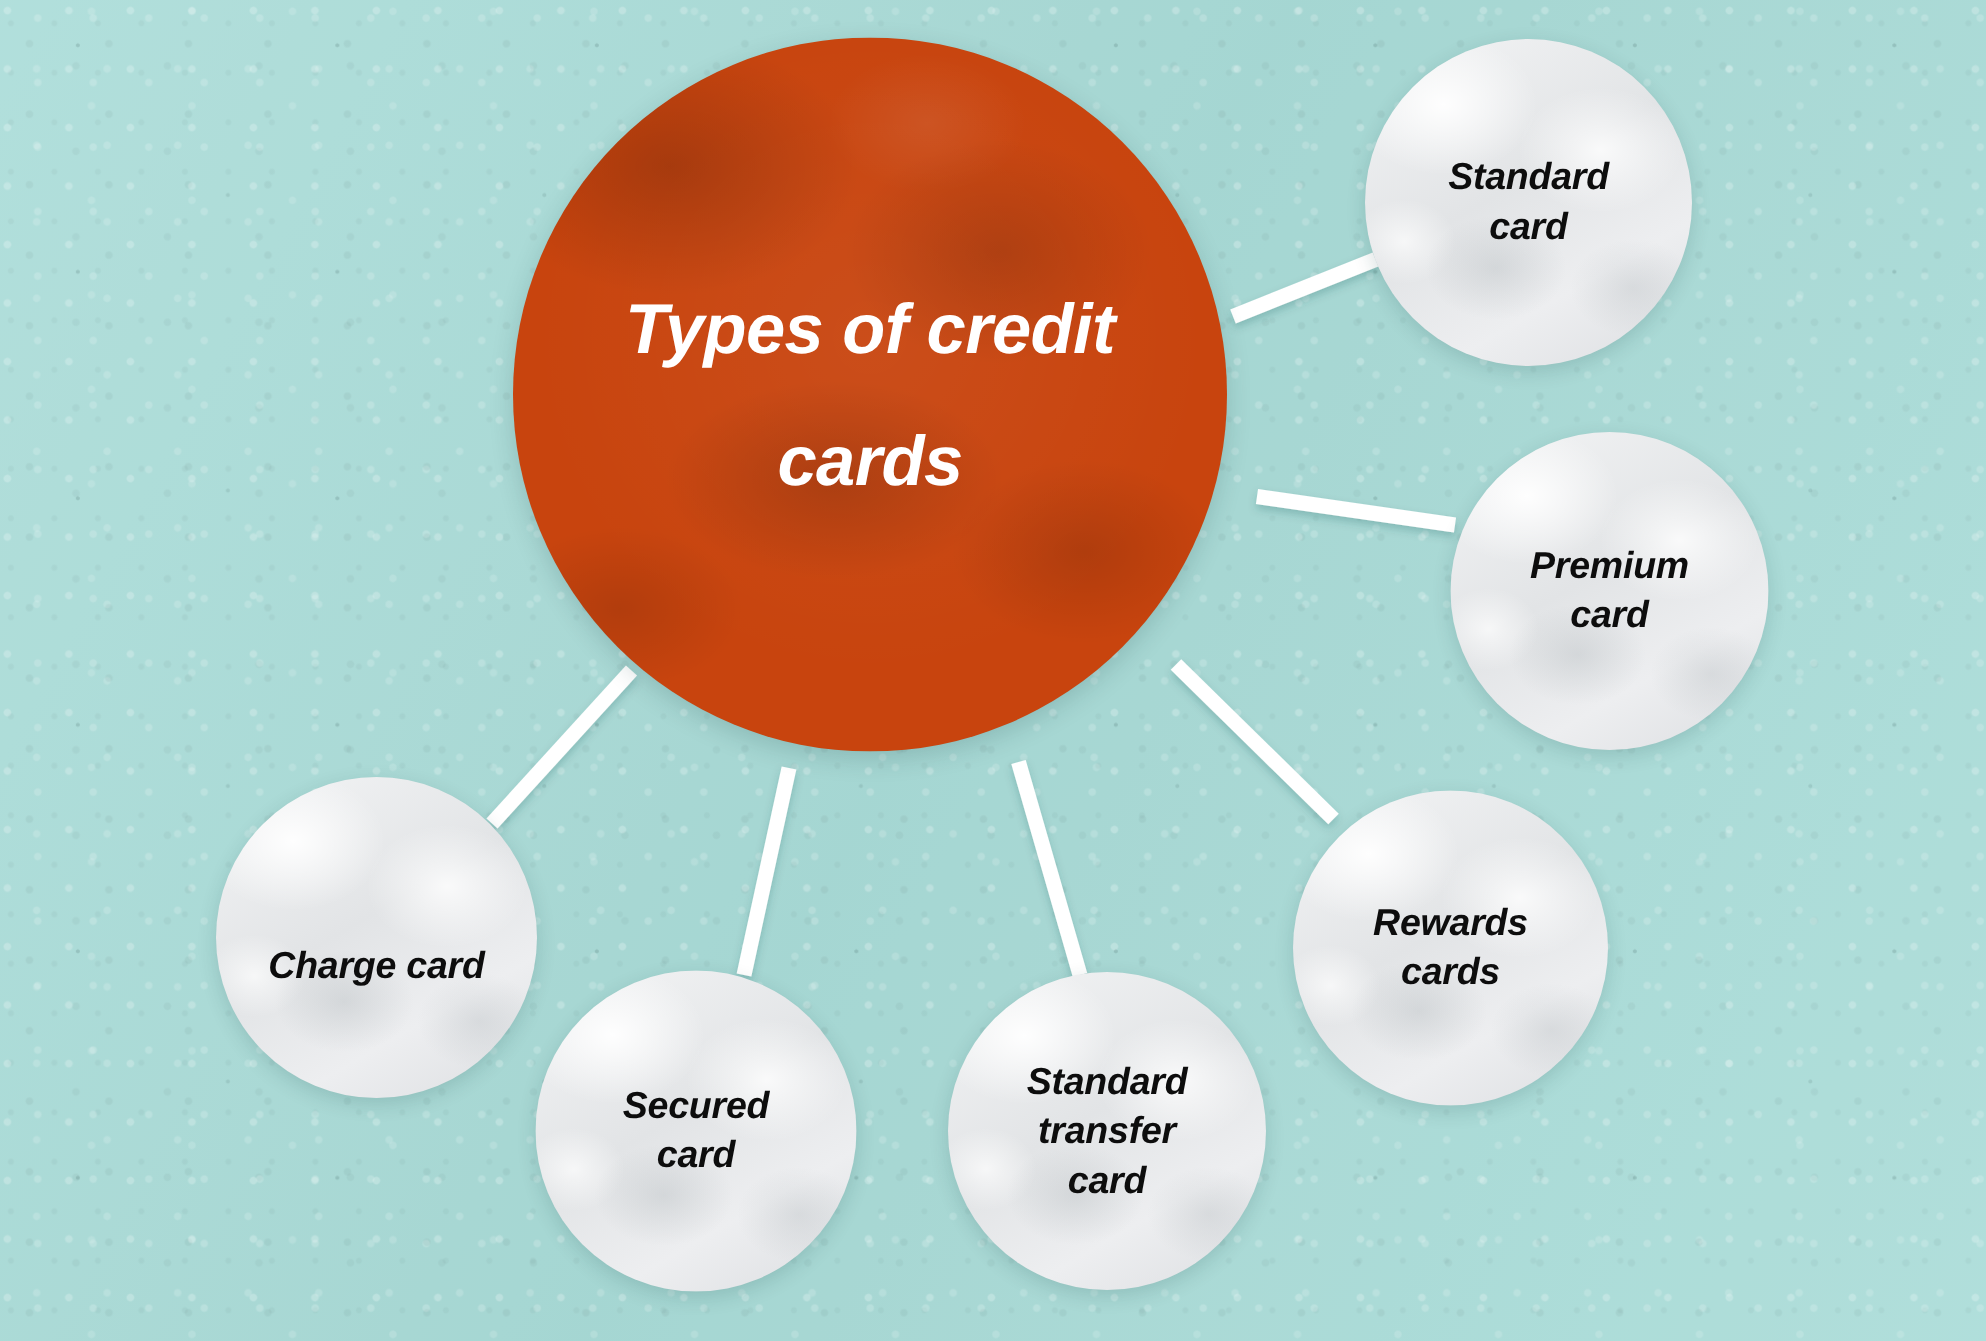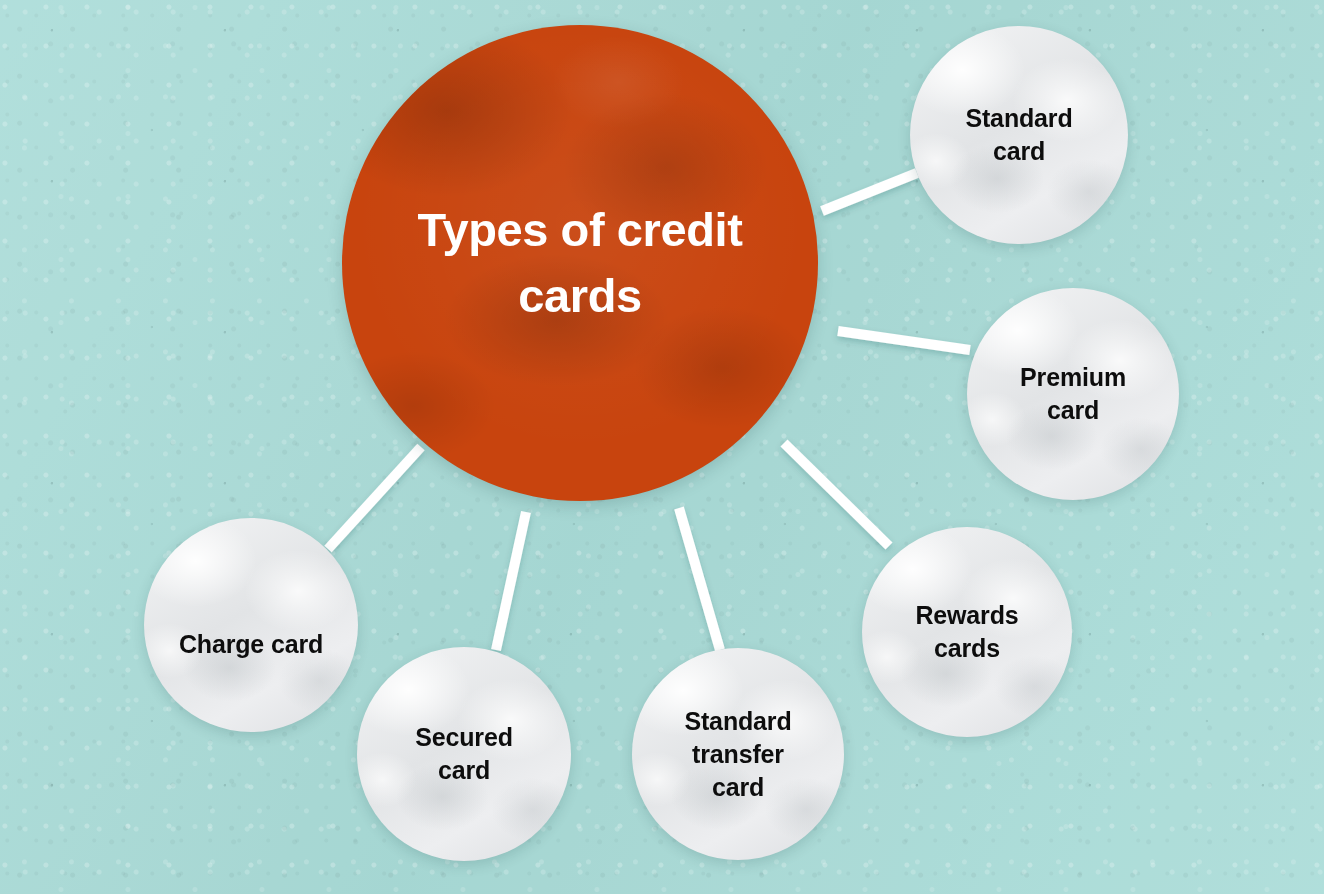--- a/index.html
+++ b/index.html
@@ -8,20 +8,21 @@
     padding: 0;
     background: #ffffff;
   }
   #canvas {
     position: relative;
     width: 1324px;
     height: 894px;
     overflow: hidden;
     font-family: "Liberation Sans", "DejaVu Sans", sans-serif;
     background-color: #abddd9;
+    font-style: italic;
   }
   
   #bg-texture {
     position: absolute;
     inset: 0;
     background-color: #abddd9;
     background-image:
       radial-gradient(circle at 12% 18%, rgba(255,255,255,.28) 0 2px, transparent 3px),
       radial-gradient(circle at 37% 62%, rgba(0,0,0,.05) 0 2px, transparent 3px),
       radial-gradient(circle at 68% 28%, rgba(255,255,255,.22) 0 2px, transparent 3px),
@@ -73,21 +74,21 @@
       radial-gradient(ellipse 26% 18% at 80% 72%, rgba(0,0,0,.12) 0%, transparent 72%),
       radial-gradient(ellipse 24% 16% at 15% 80%, rgba(0,0,0,.11) 0%, transparent 72%),
       radial-gradient(ellipse 20% 14% at 58% 12%, rgba(255,255,255,.07) 0%, transparent 70%),
       radial-gradient(circle at 50% 42%, rgba(255,255,255,.05) 0%, transparent 62%);
     box-shadow: 0 5px 16px rgba(20,60,60,.18);
   }
   .node-center .node-label {
     color: #ffffff;
     font-size: 47px;
     font-weight: 700;
-    line-height: 66px;
+    line-height: 88px;
     letter-spacing: -0.4px;
     padding: 0 44px;
   }
 
   .node-leaf {
     background-color: #e7e9ea;
     background-image:
       radial-gradient(ellipse 40% 30% at 24% 20%, rgba(255,255,255,.95) 0%, transparent 72%),
       radial-gradient(ellipse 34% 26% at 72% 34%, rgba(255,255,255,.80) 0%, transparent 74%),
       radial-gradient(ellipse 30% 22% at 40% 70%, rgba(160,168,172,.28) 0%, transparent 72%),

